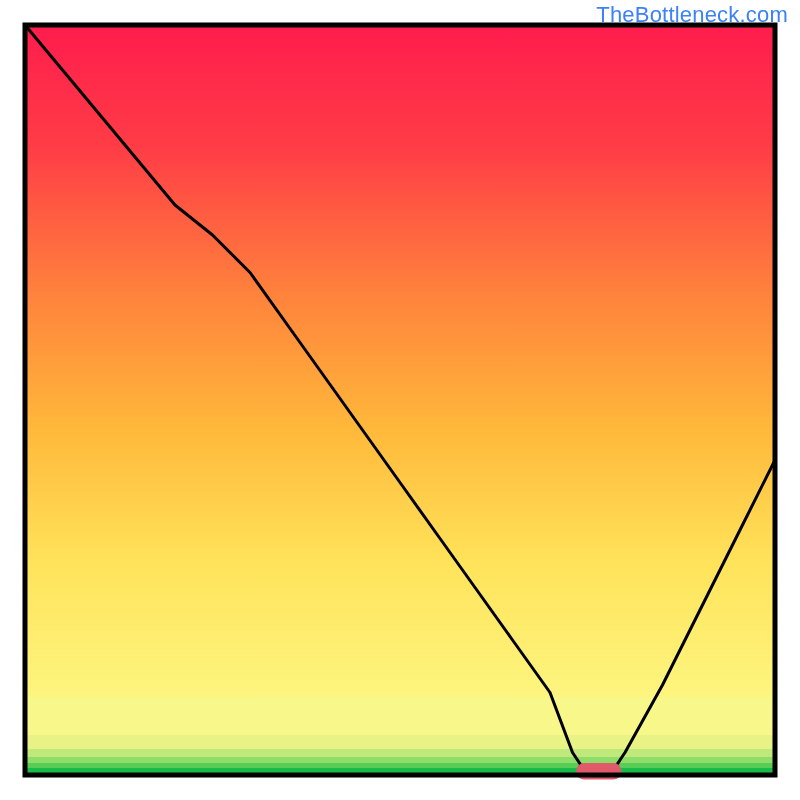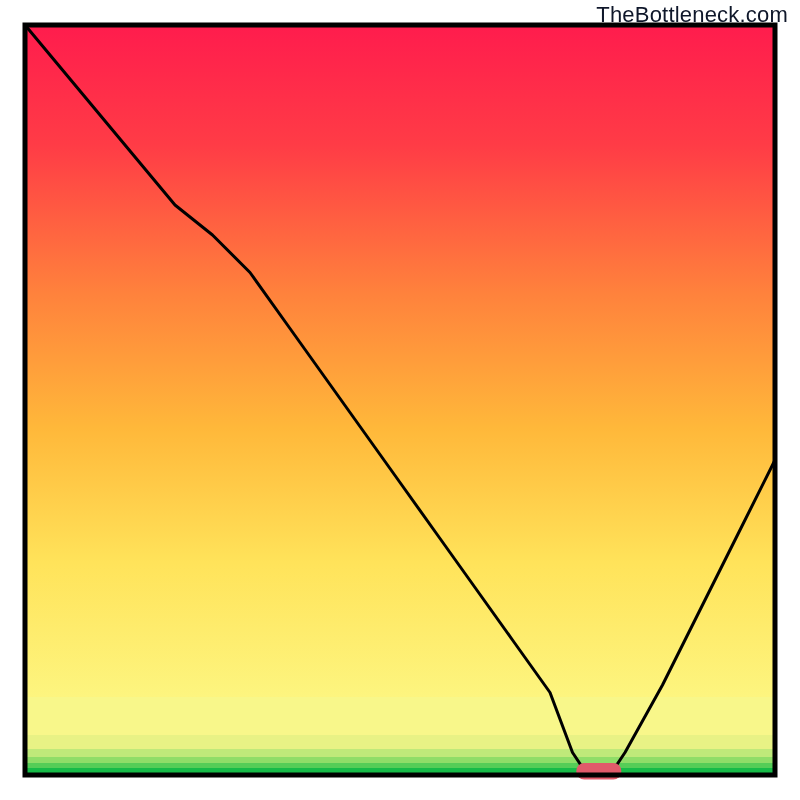--- a/index.html
+++ b/index.html
@@ -12,21 +12,21 @@
   }
   .chart-wrap {
     position: relative;
     width: 800px;
     height: 800px;
   }
   .watermark {
     position: absolute;
     top: 2px;
     right: 12px;
-    color: #0f172a;
+    color: #3b82f6;
     font-size: 22px;
     font-weight: 500;
     letter-spacing: 0.2px;
     z-index: 20;
   }
   svg.chart {
     position: absolute;
     left: 0;
     top: 0;
   }

